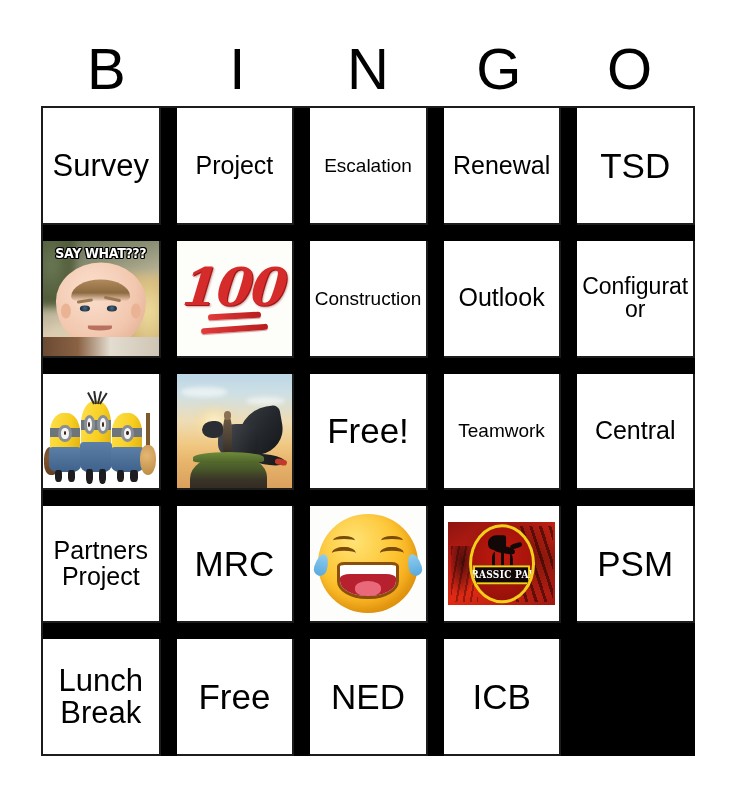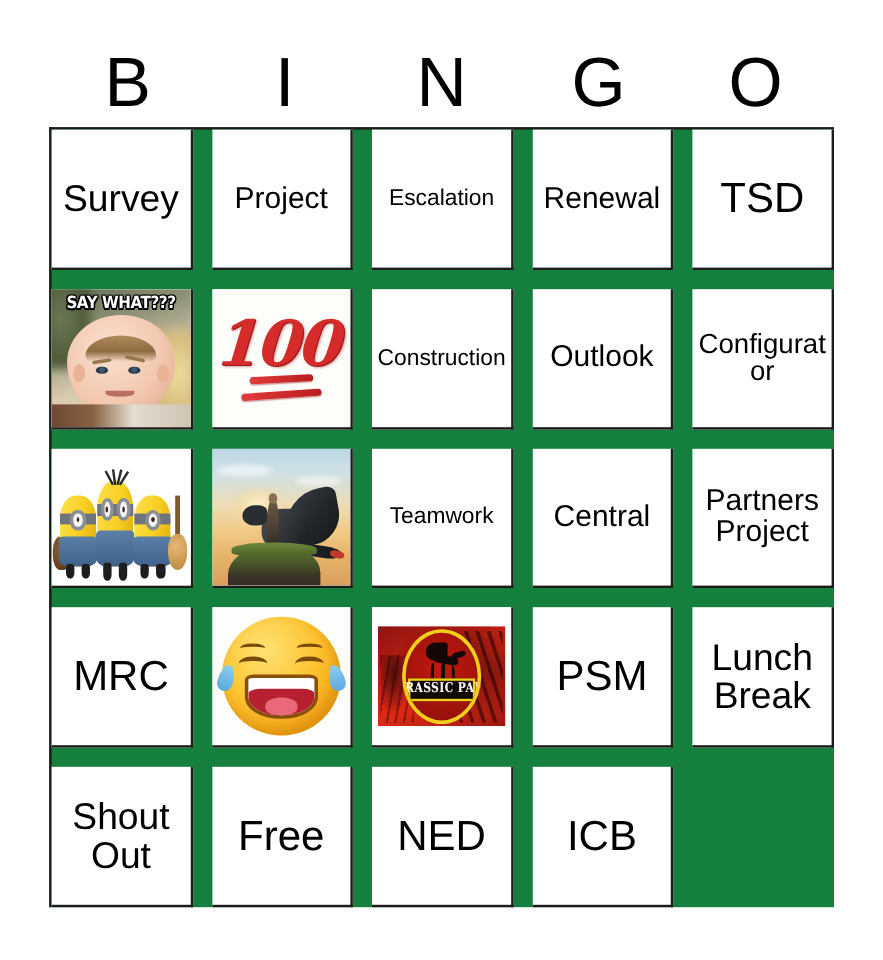--- a/index.html
+++ b/index.html
@@ -36,21 +36,21 @@
   
   #bingo-grid {
     position: absolute;
     left: 41px; top: 106px;
     width: 654px; height: 650px;
     display: grid;
     grid-template-columns: repeat(5, 1fr);
     grid-template-rows: repeat(5, 1fr);
     border-top: 2px solid #1c1c1c;
     border-left: 2px solid #1c1c1c;
-    background: #15803d;
+    background: #000000;
     gap: 16px;
   }
   .cell {
     position: relative;
     border-right: 2px solid #1c1c1c;
     border-bottom: 2px solid #1c1c1c;
     display: flex;
     align-items: center;
     justify-content: center;
     overflow: hidden;
@@ -622,20 +622,23 @@
           <div class="d-head"></div>
           <div class="d-rider"></div>
           <div class="d-rider-head"></div>
           <div class="d-cliff"></div>
           <div class="d-cliff-grass"></div>
         </div>
       </div>
     </div>
 
     <div class="cell">
+      <div class="cell-text sz-xl">Free!</div>
+    </div>
+    <div class="cell">
       <div class="cell-text sz-sm">Teamwork</div>
     </div>
     <div class="cell">
       <div class="cell-text sz-md">Central</div>
     </div>
 
     <div class="cell">
       <div class="cell-text sz-md">Partners Project</div>
     </div>
     <div class="cell">
@@ -684,23 +687,20 @@
     </div>
 
     <div class="cell">
       <div class="cell-text sz-xl">PSM</div>
     </div>
 
     <div class="cell">
       <div class="cell-text sz-lg">Lunch Break</div>
     </div>
     <div class="cell">
-      <div class="cell-text sz-lg">Shout Out</div>
-    </div>
-    <div class="cell">
       <div class="cell-text sz-xl">Free</div>
     </div>
     <div class="cell">
       <div class="cell-text sz-xl">NED</div>
     </div>
     <div class="cell">
       <div class="cell-text sz-xl">ICB</div>
     </div>
 
   </div>

